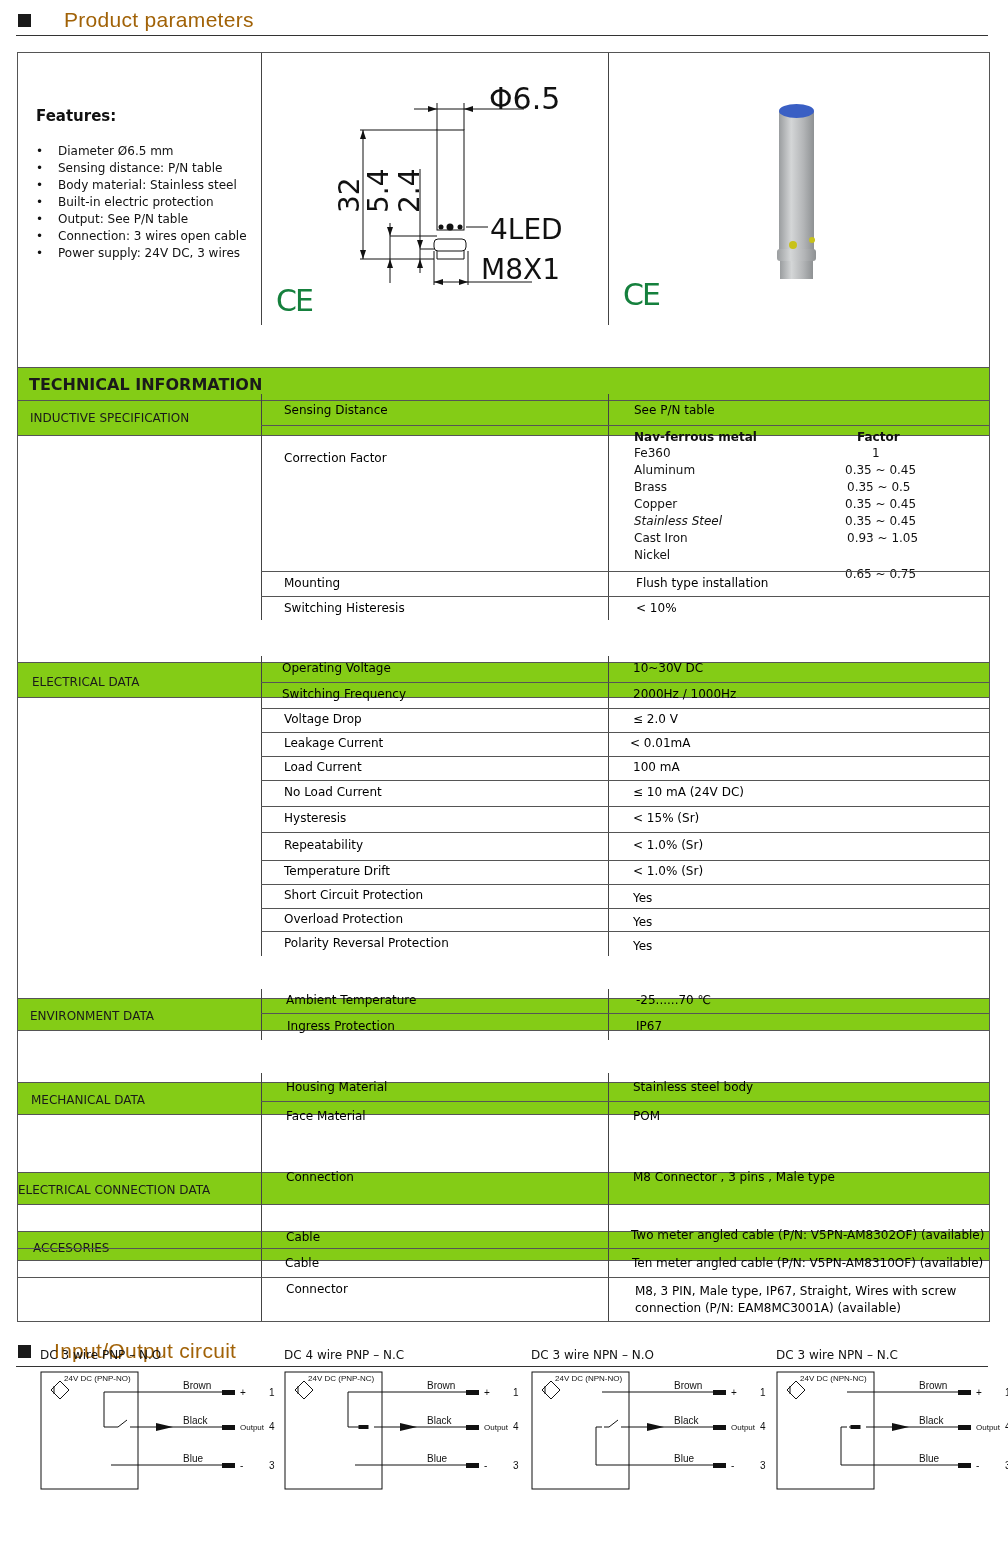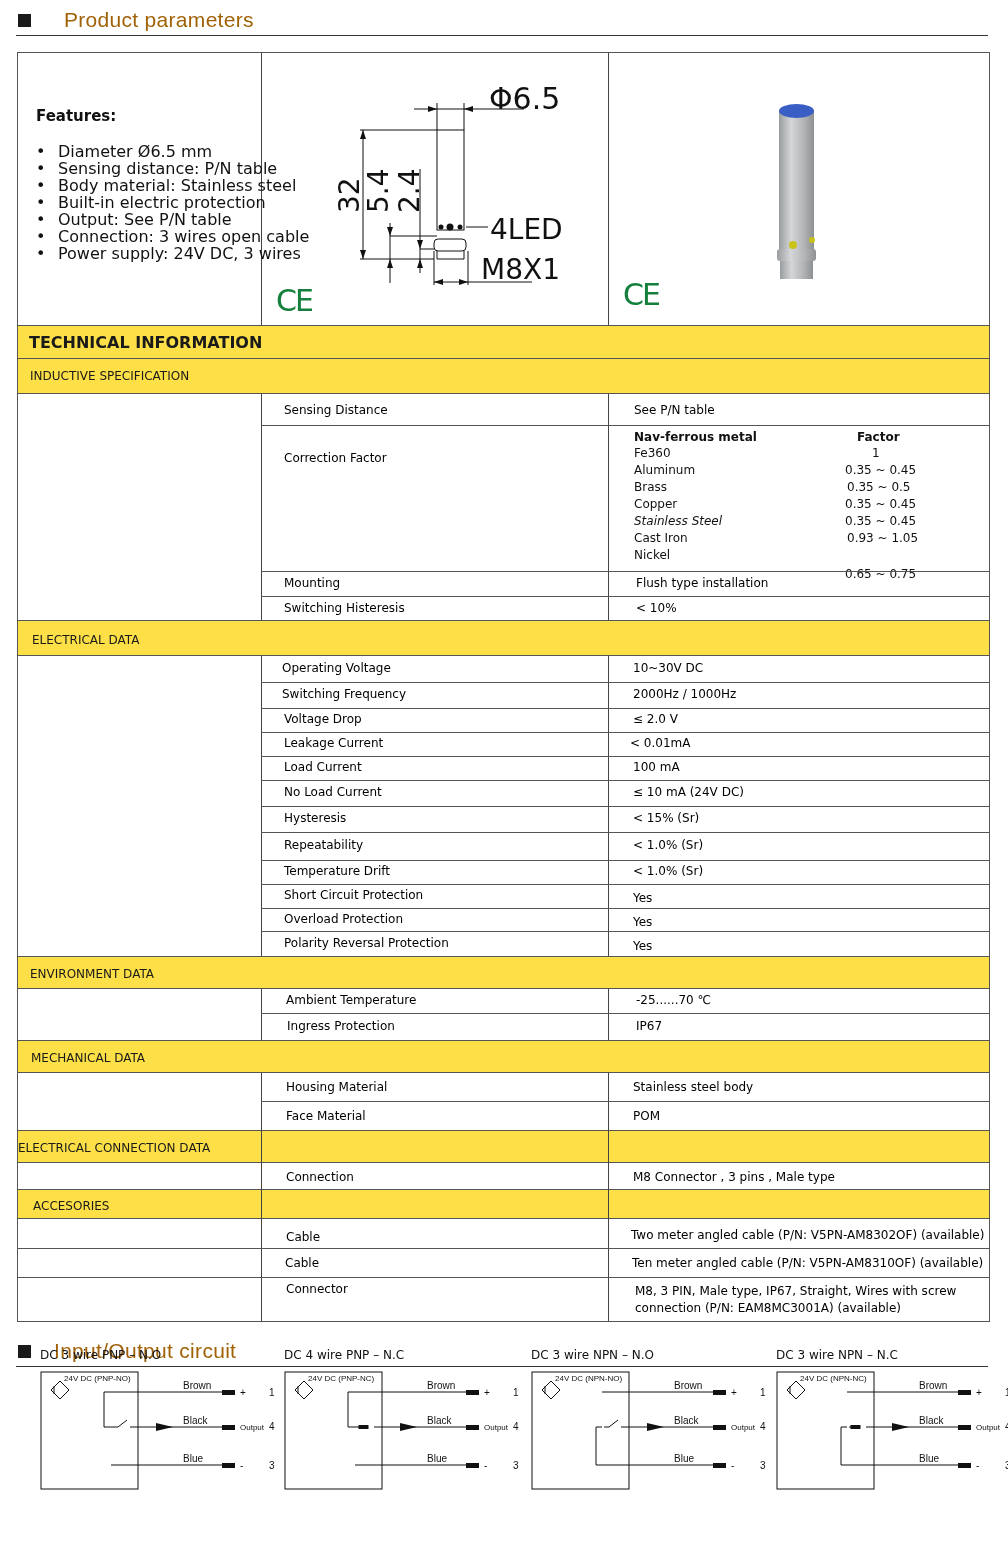--- a/index.html
+++ b/index.html
@@ -11,29 +11,29 @@
   .section-title .txt { position: absolute; left: 48px; top: 8px; font-family: "Liberation Sans", sans-serif; font-size: 21px; color: #a16207; letter-spacing: 0.3px; }
 
   #pp-title { top: 0; }
   #io-title { top: 1331px; }
   #io-title .txt { left: 38px; }
 
   .frame { position: absolute; left: 17px; top: 52px; width: 973px; height: 1270px; border: 1px solid #555; }
   .abs { position: absolute; }
   .vline { position: absolute; width: 1px; background: #444; }
   .hline { position: absolute; height: 1px; background: #555; }
-  .band { position: absolute; left: 0; width: 971px; background: #fde047; border-top: 1px solid #555; border-bottom: 1px solid #555; }
+  .band { position: absolute; left: 0; width: 971px; background: #84cc16; border-top: 1px solid #555; border-bottom: 1px solid #555; margin-top: 42px; }
   .band .lbl { position: absolute; left: 12px; font-family: "DejaVu Sans", sans-serif; font-size: 12px; color: #1a1a1a; }
   .band.big .lbl { font-size: 16px; font-weight: bold; top: 7px; left: 11px; }
 
   .cell { position: absolute; font-size: 12px; color: #000000; white-space: nowrap; }
 
   .features { position: absolute; left: 18px; top: 54px; }
   .features h3 { font-size: 15px; font-weight: bold; margin-bottom: 18px; }
-  .features li { list-style: none; font-size: 16px; line-height: 17px; position: relative; padding-left: 22px; }
+  .features li { list-style: none; font-size: 12px; line-height: 17px; position: relative; padding-left: 22px; }
   .features li::before { content: "•"; position: absolute; left: 0; }
 
   .ce { position: absolute; font-family: "DejaVu Sans", sans-serif; font-size: 30px; letter-spacing: -2px; color: #15803d; }
 
   .cf-table .h { font-weight: bold; }
   .cf-row { position: absolute; font-size: 12px; white-space: nowrap; }
 
   .circuit { position: absolute; top: 1348px; width: 240px; height: 150px; margin-left: 28px; }
   .circuit .ttl { position: absolute; left: 0; top: 0; font-size: 12px; white-space: nowrap; }
   .circuit svg { position: absolute; left: 0; top: 16px; }

